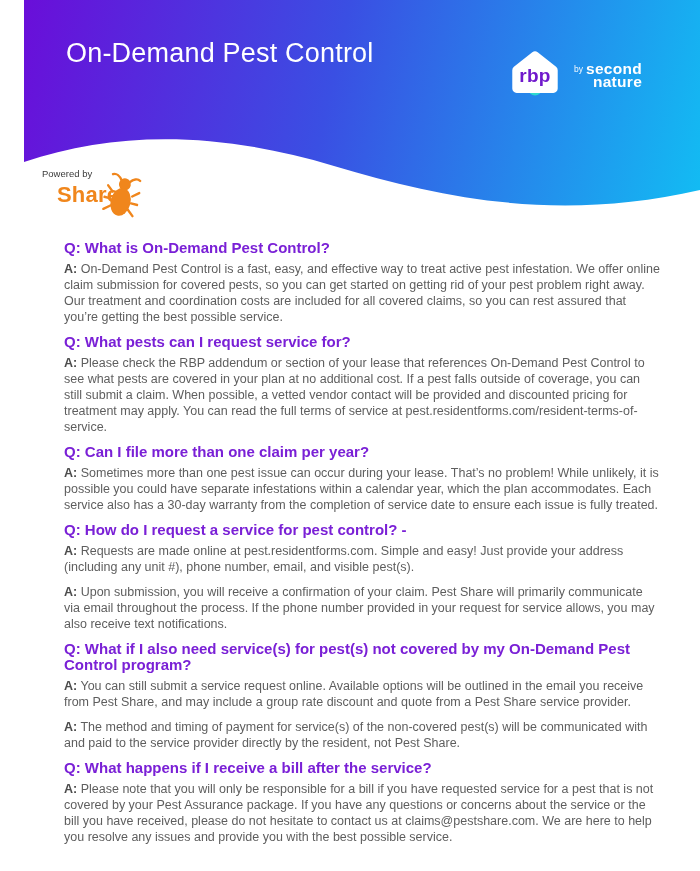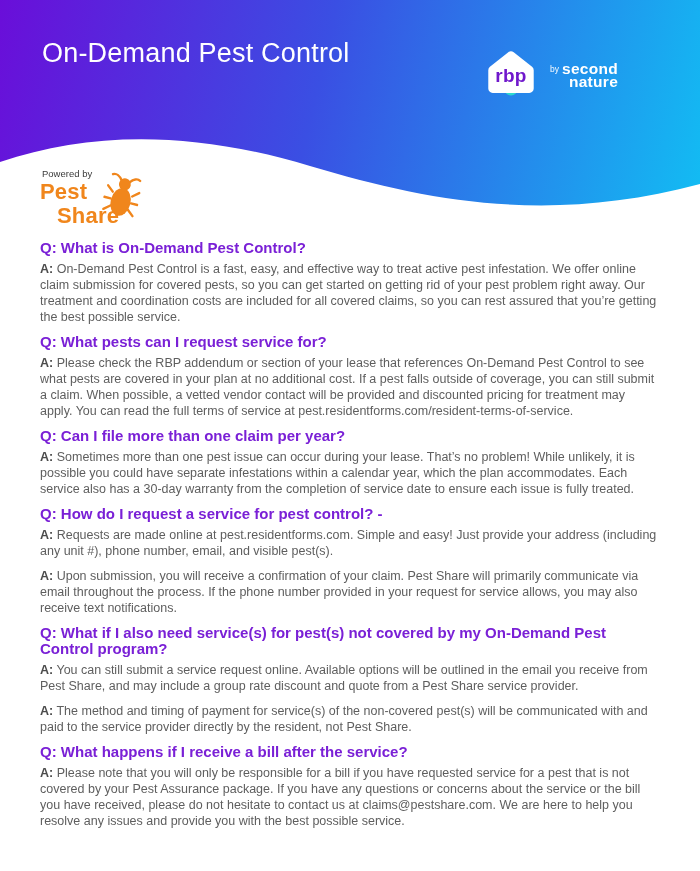--- a/index.html
+++ b/index.html
@@ -5,20 +5,21 @@
   * { margin: 0; padding: 0; box-sizing: border-box; }
   html, body { background: #ffffff; }
   body { font-family: "Liberation Sans", sans-serif; }
   .page {
     position: relative;
     width: 700px;
     height: 871px;
     margin: 0 auto;
     background: #ffffff;
     overflow: hidden;
+    padding-left: 24px;
   }
 
   
   .hero {
     position: relative;
     height: 218px;
     background: linear-gradient(103deg, #6a0ed9 0%, #3a4fe3 45%, #12bdf3 100%);
     overflow: hidden;
   }
   .hero-titles { position: absolute; left: 42px; top: 38px; }
@@ -78,21 +79,20 @@
     </div>
 
     <svg class="wave" viewBox="0 0 700 90" preserveAspectRatio="none">
       <path d="M0,34 C90,4 190,2 310,38 C430,74 550,96 700,56 L700,90 L0,90 Z" fill="#ffffff"></path>
     </svg>
   </header>
 
   <div class="pby">
     <div class="pby-label">Powered by</div>
     <div class="ps-wrap">
-      <div class="ps-l1">Pest</div>
       <div class="ps-l2"><span>Share</span><sup class="tm">™</sup></div>
       <svg class="ps-bug" viewBox="0 0 36 48">
         <g fill="none" stroke="#f0861c" stroke-width="2.4" stroke-linecap="round">
           <path d="M14 9 C11 5 7 3 4 5"></path>
           <path d="M22 9 C25 5 29 3 32 5"></path>
           <path d="M8 22 L2 17"></path>
           <path d="M7.5 29 L1 29"></path>
           <path d="M9 36 L3 41"></path>
           <path d="M28 22 L34 17"></path>
           <path d="M28.5 29 L35 29"></path>

